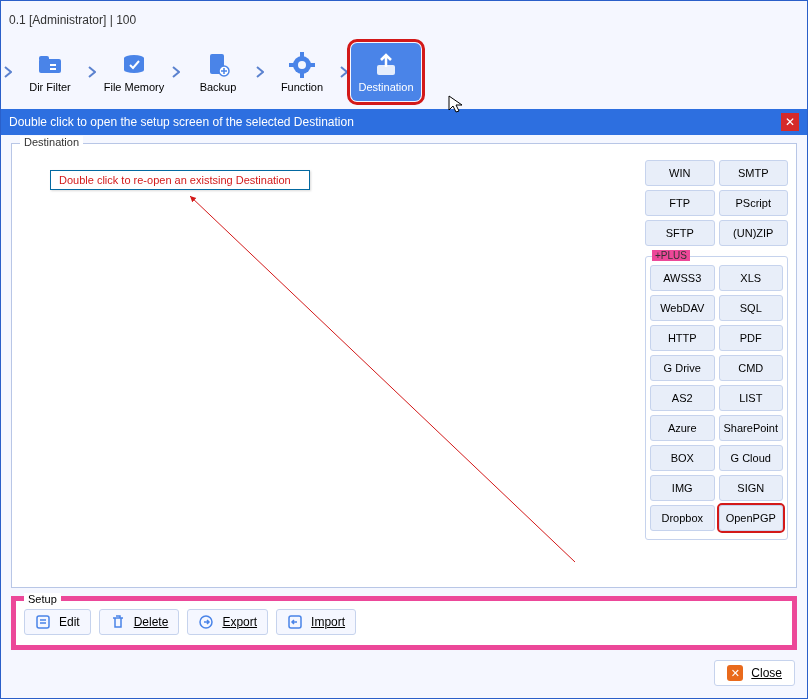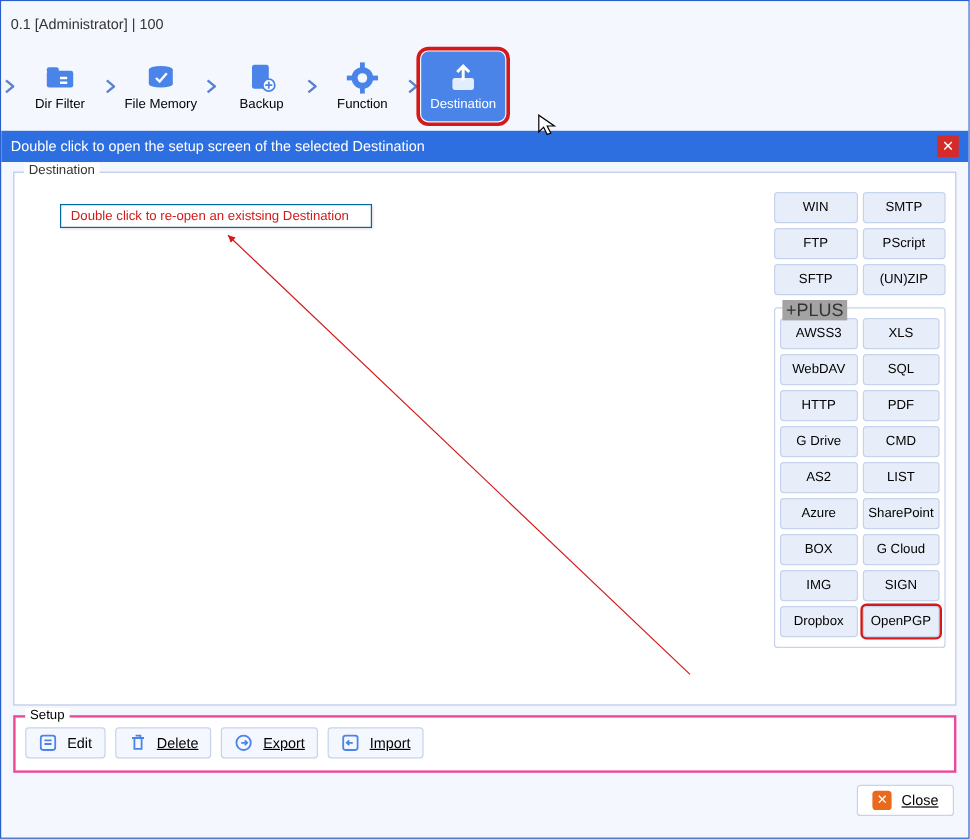--- a/index.html
+++ b/index.html
@@ -18,22 +18,22 @@
   .panel { margin: 8px 10px; border: 1px solid #b8c6e6; background:#fff; position:relative; height: 445px; }
   .panel .legend { position:absolute; top:-8px; left:8px; background:#fff; padding:0 4px; font-size:11px; color:#333; }
   .destlist { position:absolute; top:12px; left:8px; right:190px; bottom:8px; overflow:auto; }
   .destlist .row { padding:2px 4px; color:#222; cursor:pointer; }
   .tip { border:1px solid #0369a1; color:#d31919; font-size:11px; padding:3px 8px; width:260px; margin-top:14px; margin-left:30px; box-shadow: 1px 1px 2px rgba(0,0,0,.15); }
   .sidebtns { position:absolute; top:12px; right:8px; width:143px; }
   .btngrid { display:grid; grid-template-columns: 1fr 1fr; gap:4px; padding:4px 0; }
   .sbtn { background:#e8eef9; border:1px solid #c6d3ed; border-radius:3px; height:26px; display:flex; align-items:center; justify-content:center; font-size:11px; cursor:pointer; }
   .sbtn.hl { outline:2px solid #d31919; }
   .plusbox { border:1px solid #c6d3ed; border-radius:3px; margin-top:6px; position:relative; padding:4px; }
-  .plusbox .plegend { position:absolute; top:-7px; left:6px; background:#a3a3a3; padding:0 3px; font-size:15px; color:#333; }
-  .setup { margin: 0 10px; border:2px solid #ec4899; background:#fff; position:relative; padding:8px 8px 10px 8px; }
+  .plusbox .plegend { position:absolute; top:-7px; left:6px; background:#ec4899; padding:0 3px; font-size:10px; color:#333; }
+  .setup { margin: 0 10px; border:5px solid #ec4899; background:#fff; position:relative; padding:8px 8px 10px 8px; }
   .setup .legend { position:absolute; top:-8px; left:8px; background:#fff; padding:0 4px; font-size:11px; }
   .setup .row { display:flex; gap:8px; }
   .acbtn { display:flex; align-items:center; gap:8px; background:#f5f7ff; border:1px solid #c6d3ed; border-radius:3px; padding:4px 10px; cursor:pointer; }
   .acbtn .ic { width:16px; height:16px; display:inline-flex; }
   .footer { display:flex; justify-content:flex-end; padding:10px 12px; }
   .closebtn { display:flex; align-items:center; gap:8px; background:#fff; border:1px solid #c6d3ed; border-radius:3px; padding:4px 12px; cursor:pointer; }
   .closebtn .ic { background:#e96a1c; color:#fff; width:16px; height:16px; border-radius:3px; text-align:center; line-height:16px; font-size:11px; }
   .cursor { position:absolute; left:448px; top:95px; pointer-events:none; }
   svg.arrow { position:absolute; left:0; top:0; pointer-events:none; }
 </style>

